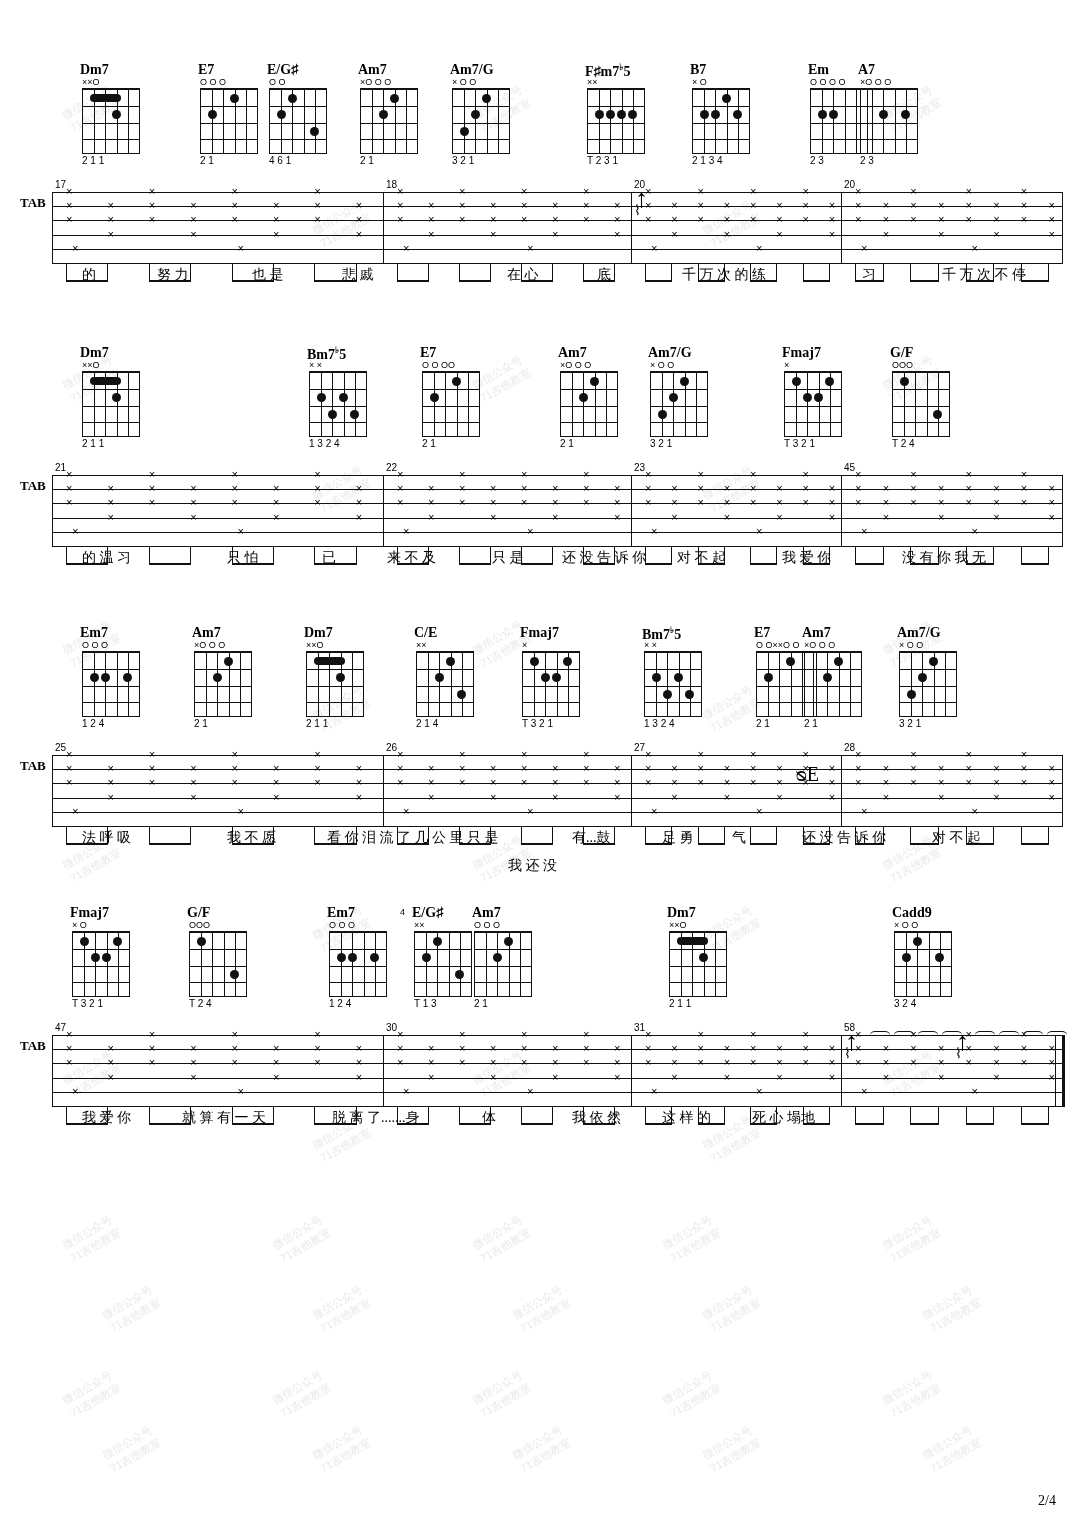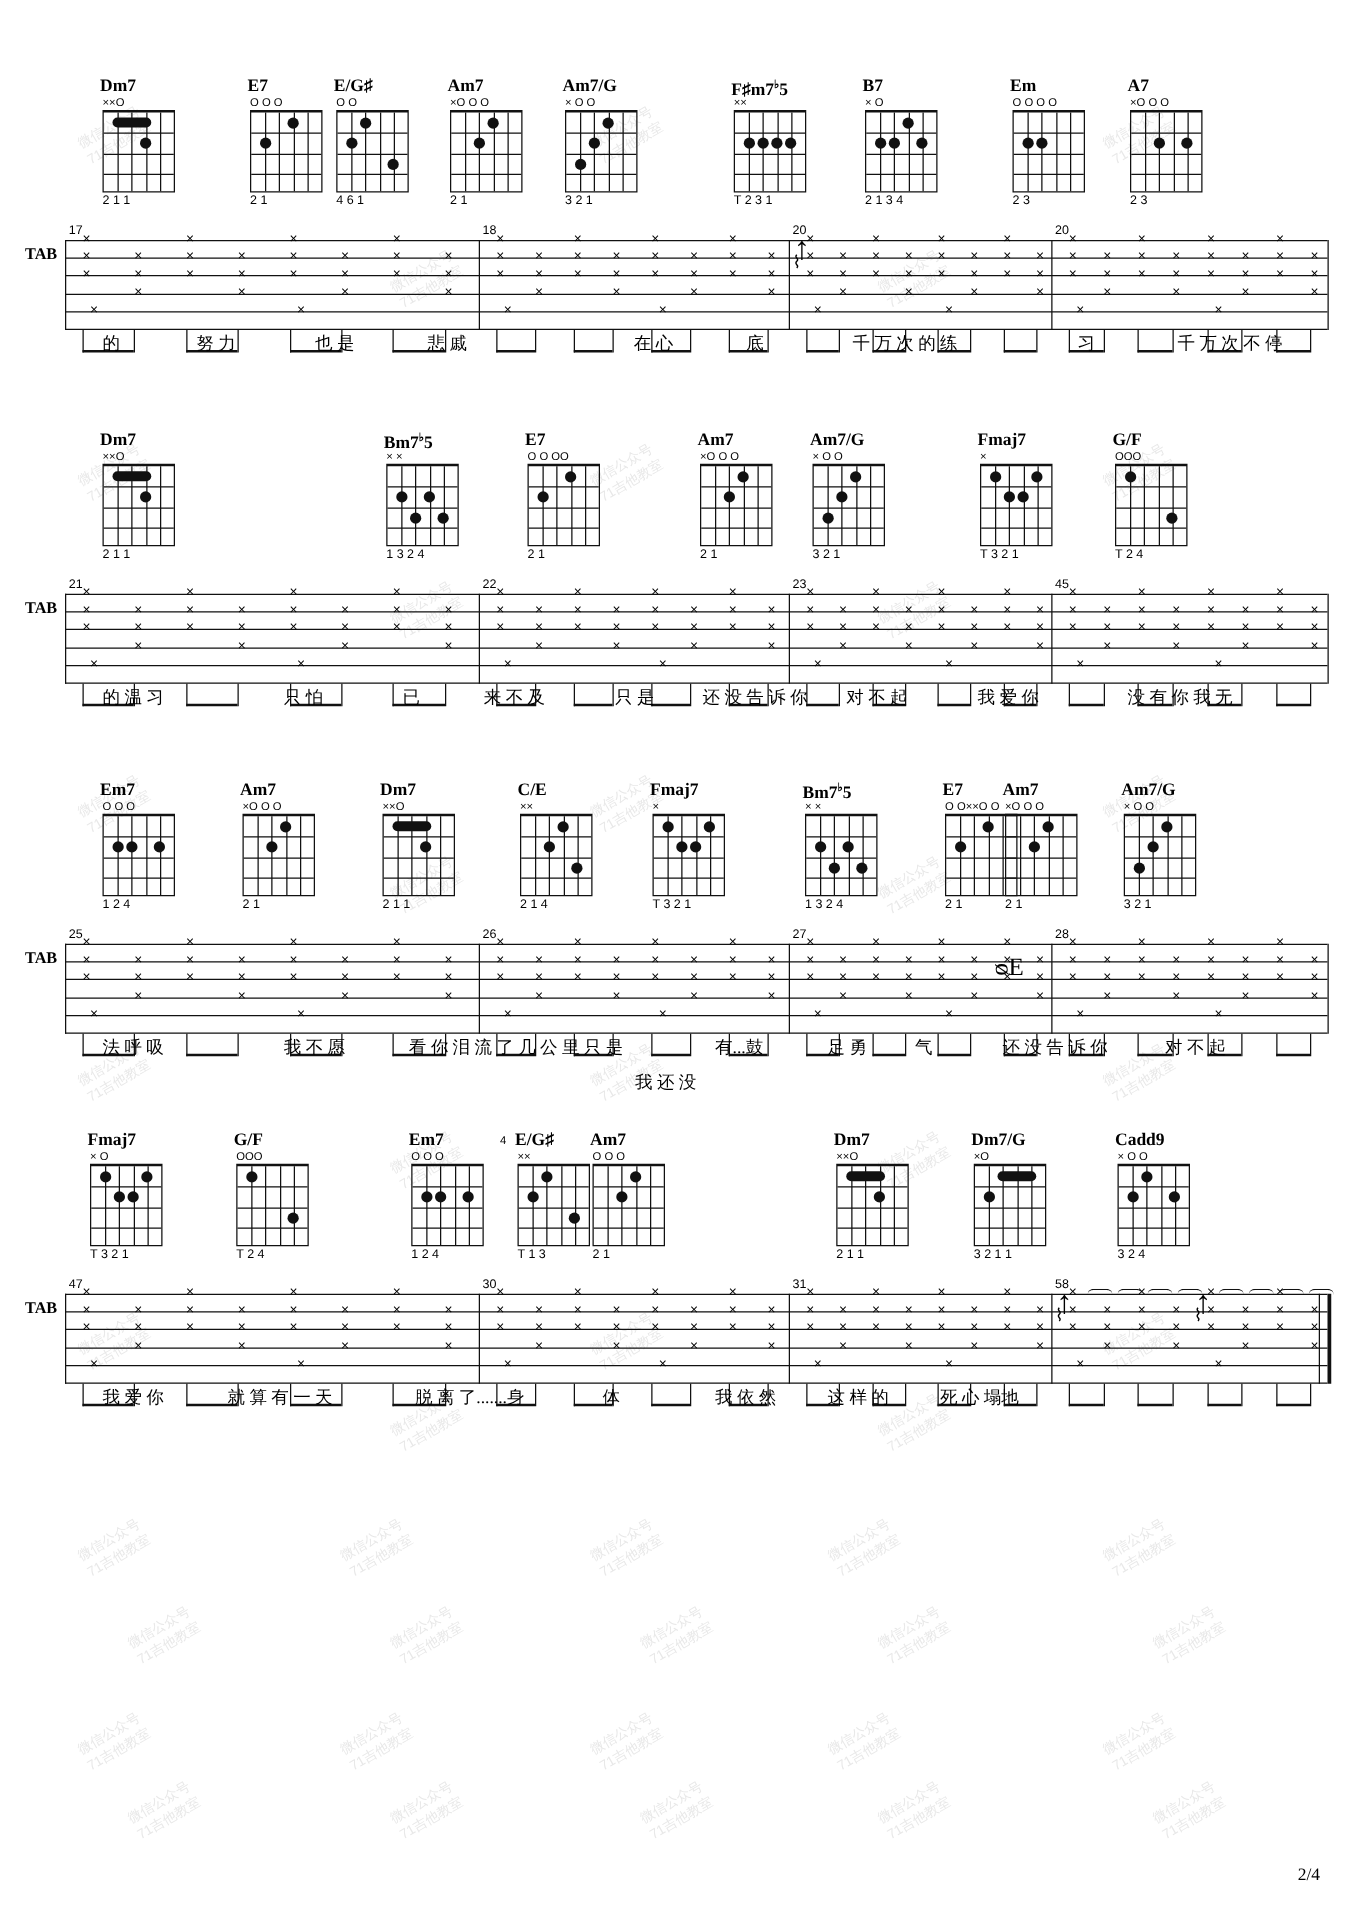--- a/index.html
+++ b/index.html
@@ -271,21 +271,21 @@
             <div class="h" style="top: 16.4px;"></div>
             <div class="h" style="top: 32.8px;"></div>
             <div class="h" style="top: 49.2px;"></div>
             <div class="dot" style="left: 6.7px; top: 20.3px;"></div>
             <div class="dot" style="left: 17.9px; top: 20.3px;"></div>
           </div>
           <div class="fingers">
             <span style="left: 4px;">2 3</span>
           </div>
         </div>
-        <div class="chord" style="left: 900px;">
+        <div class="chord" style="left: 856px;">
           <div class="name">A7</div>
           <div class="opens">
             <span style="left: 4px;">×O   O O</span>
           </div>
           <div class="grid">
             <div class="v" style="left: 11.2px;"></div>
             <div class="v" style="left: 22.4px;"></div>
             <div class="v" style="left: 33.6px;"></div>
             <div class="v" style="left: 44.8px;"></div>
             <div class="h" style="top: 16.4px;"></div>
@@ -1313,40 +1313,20 @@
             <div class="v" style="left: 33.6px;"></div>
             <div class="v" style="left: 44.8px;"></div>
             <div class="h" style="top: 16.4px;"></div>
             <div class="h" style="top: 32.8px;"></div>
             <div class="h" style="top: 49.2px;"></div>
             <div class="dot" style="left: 29.1px; top: 20.3px;"></div>
             <div class="bar" style="left: 6.7px; width: 31.4px; top: 4.4px;"></div>
           </div>
           <div class="fingers">
             <span style="left: 4px;">2 1 1</span>
-          </div>
-        </div>
-        <div class="chord" style="left: 775px;">
-          <div class="name">Dm7/G</div>
-          <div class="opens">
-            <span style="left: 4px;">×O</span>
-          </div>
-          <div class="grid">
-            <div class="v" style="left: 11.2px;"></div>
-            <div class="v" style="left: 22.4px;"></div>
-            <div class="v" style="left: 33.6px;"></div>
-            <div class="v" style="left: 44.8px;"></div>
-            <div class="h" style="top: 16.4px;"></div>
-            <div class="h" style="top: 32.8px;"></div>
-            <div class="h" style="top: 49.2px;"></div>
-            <div class="dot" style="left: 6.7px; top: 20.3px;"></div>
-            <div class="bar" style="left: 17.9px; width: 31.4px; top: 4.4px;"></div>
-          </div>
-          <div class="fingers">
-            <span style="left: 4px;">3  2 1 1</span>
           </div>
         </div>
         <div class="chord" style="left: 890px;">
           <div class="name">Cadd9</div>
           <div class="opens">
             <span style="left: 4px;">×  O  O</span>
           </div>
           <div class="grid">
             <div class="v" style="left: 11.2px;"></div>
             <div class="v" style="left: 22.4px;"></div>

